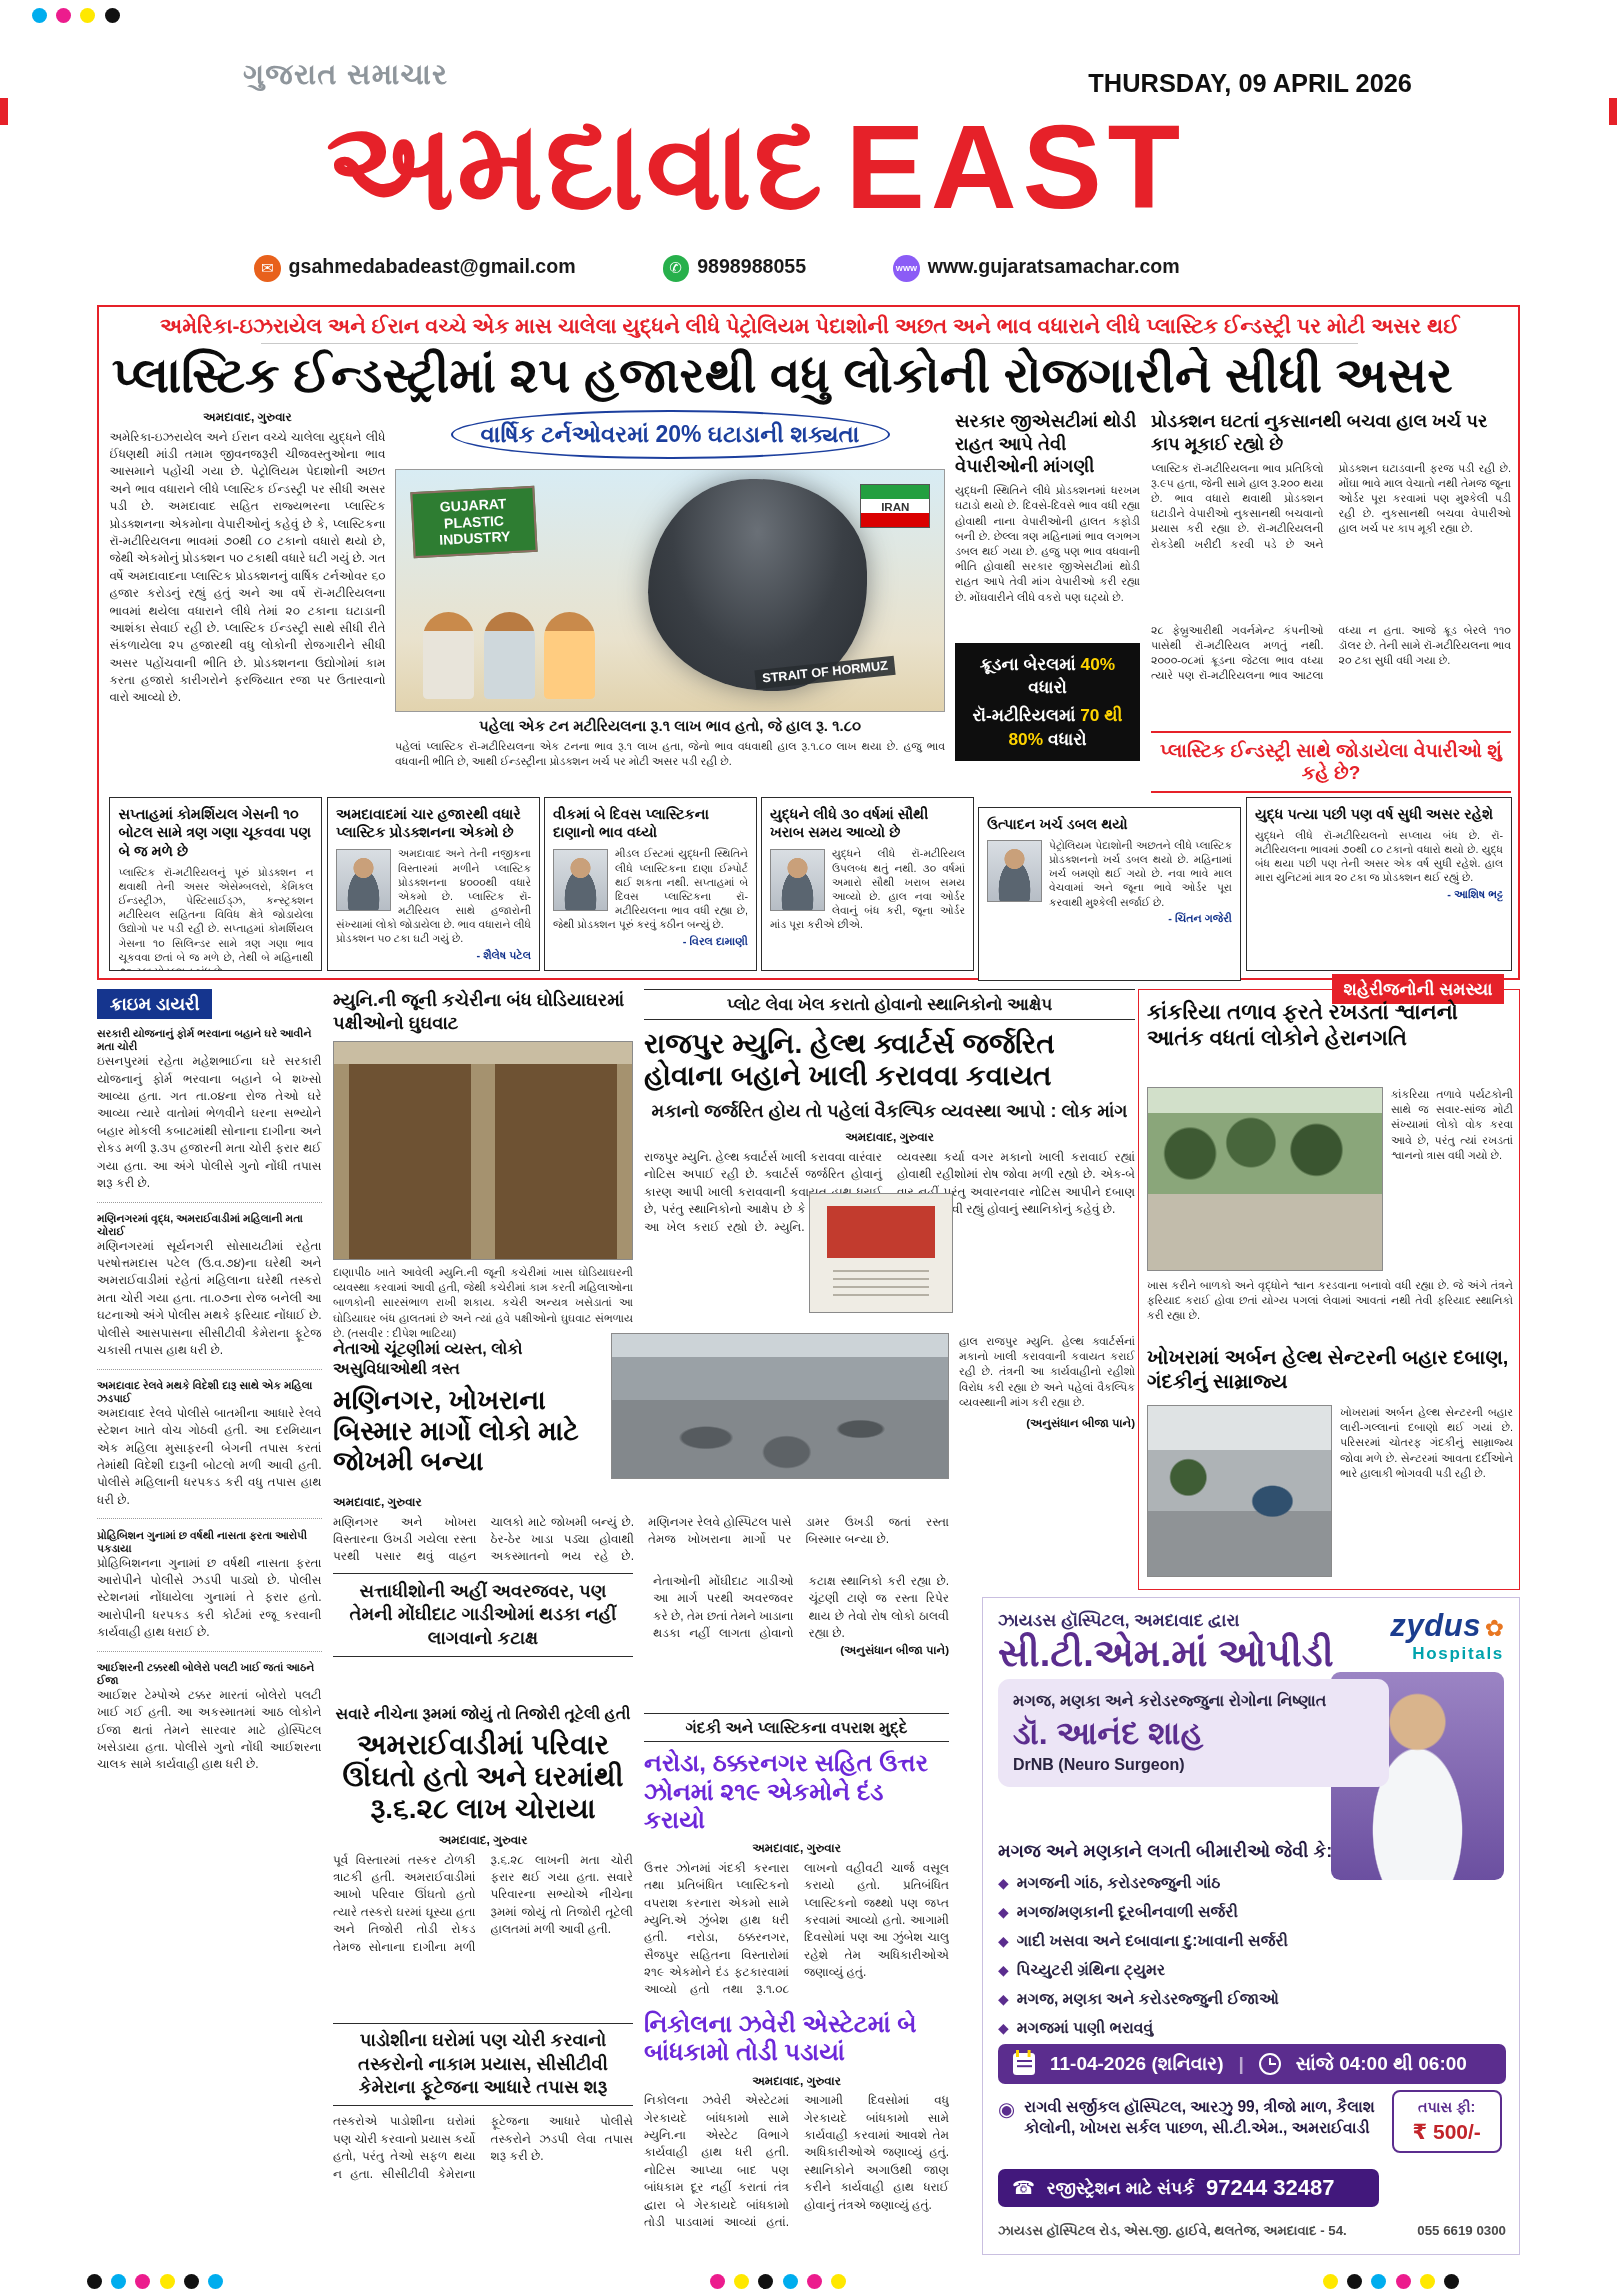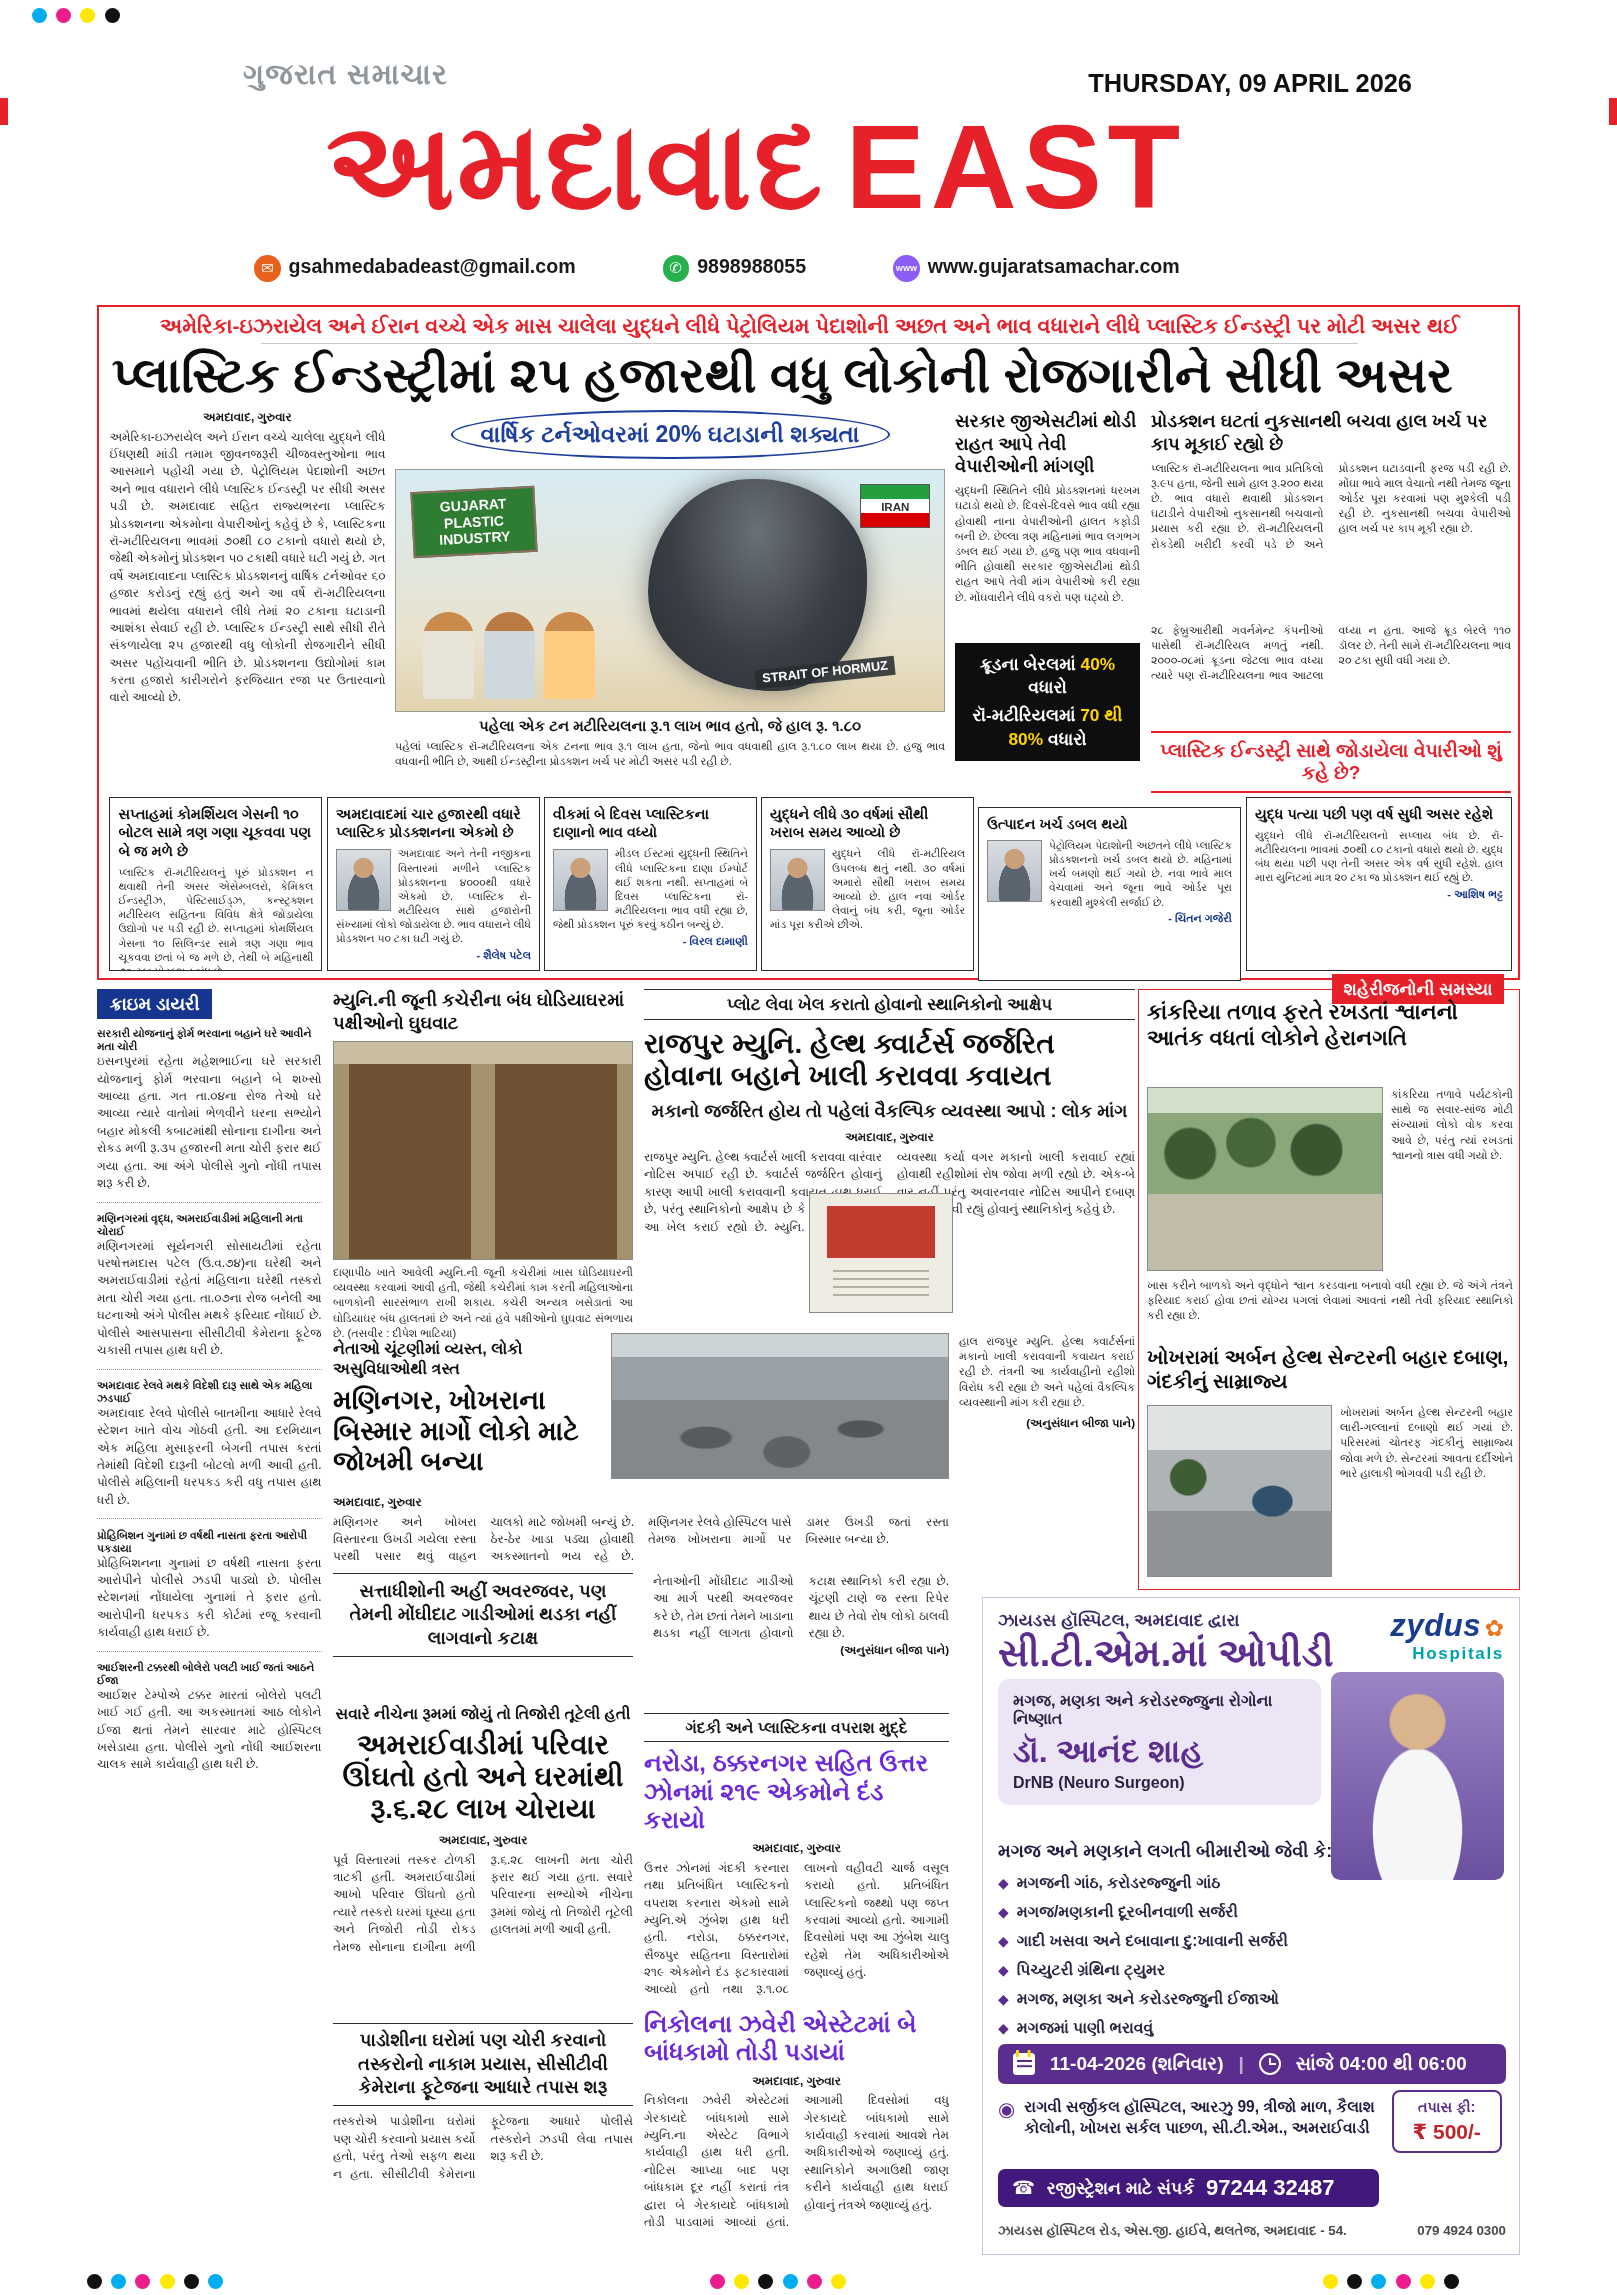--- a/index.html
+++ b/index.html
@@ -291,21 +291,21 @@
   </div>
 
   <div class="ab adbox" style="left:982px;top:1597px;width:538px;height:658px">
     <div class="ab ad-presenter" style="left:15px;top:11.6px">ઝાયડસ હૉસ્પિટલ, અમદાવાદ દ્વારા</div>
     <div class="ab ad-title" style="left:15px;top:34px">સી.ટી.એમ.માં ઓપીડી</div>
     <div class="ab" style="right:15px;top:10.4px;text-align:right">
       <div><span class="zy1">zydus</span><span class="zyflower">✿</span></div>
       <div class="zy2">Hospitals</div>
     </div>
     <div class="ab docphoto" style="right:15px;top:74px;width:173px;height:208px"></div>
-    <div class="ab specpanel" style="left:15px;top:81px;width:323px">
+    <div class="ab specpanel" style="left:15px;top:81px;width:391px">
       <div style="font-size:16px;font-weight:bold;color:#2a2440">મગજ, મણકા અને કરોડરજ્જુના રોગોના નિષ્ણાત</div>
       <div class="docname">ડૉ. આનંદ શાહ</div>
       <div style="font-size:16px;font-weight:bold;color:#2a2440">DrNB (Neuro Surgeon)</div>
     </div>
     <div class="ab ad-listhead" style="left:15px;top:243px">મગજ અને મણકાને લગતી બીમારીઓ જેવી કે:</div>
     <div class="ab" style="left:15px;top:267px;width:358px">
       <div class="ad-item">
           <span class="ad-bullet">◆</span>
           <span>મગજની ગાંઠ, કરોડરજ્જુની ગાંઠ</span>
         </div>
@@ -345,21 +345,21 @@
       <div style="font-size:14.4px;font-weight:bold;color:#5b2d8e">તપાસ ફી:</div>
       <div style="font-size:21px;font-weight:800;color:#c2242a;margin-top:3.5px">₹ 500/-</div>
     </div>
     <div class="ab ad-regbar" style="left:15px;top:571px;width:381px;height:38px">
       <span style="font-size:18.5px">☎</span>
       <span>રજીસ્ટ્રેશન માટે સંપર્ક</span>
       <span style="font-size:22px;font-weight:800">97244 32487</span>
     </div>
     <div class="ab ad-footer" style="left:15px;top:625px;width:508px">
       <span>ઝાયડસ હૉસ્પિટલ રોડ, એસ.જી. હાઈવે, થલતેજ, અમદાવાદ - 54.</span>
-      <span>079 4924 0300</span>
+      <span>055 6619 0300</span>
     </div>
   </div>
 
   <div class="ab dots" style="left:87px;top:2274px">
     <span class="dot" style="background:#111"></span>
       <span class="dot" style="background:#00adee"></span>
       <span class="dot" style="background:#ec1c8d"></span>
       <span class="dot" style="background:#ffe800"></span>
       <span class="dot" style="background:#111"></span>
       <span class="dot" style="background:#00adee"></span>

